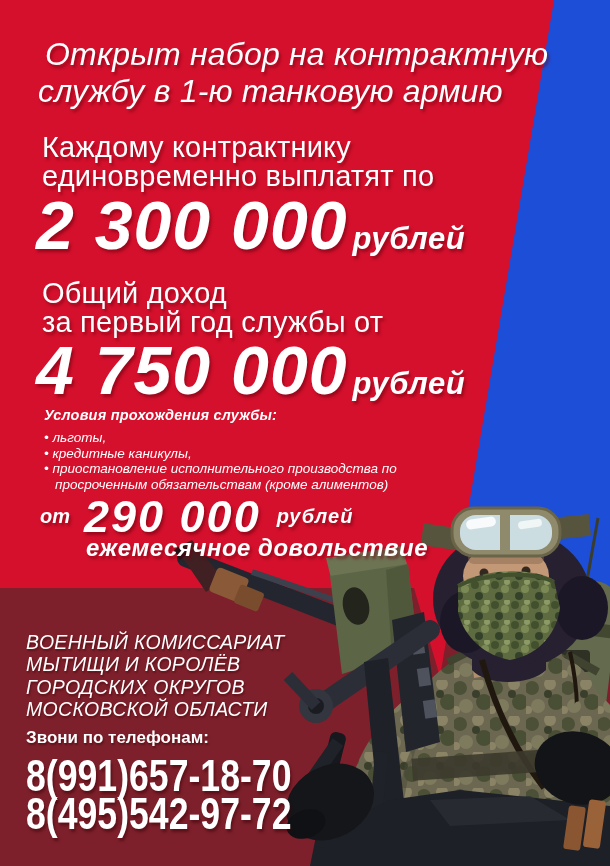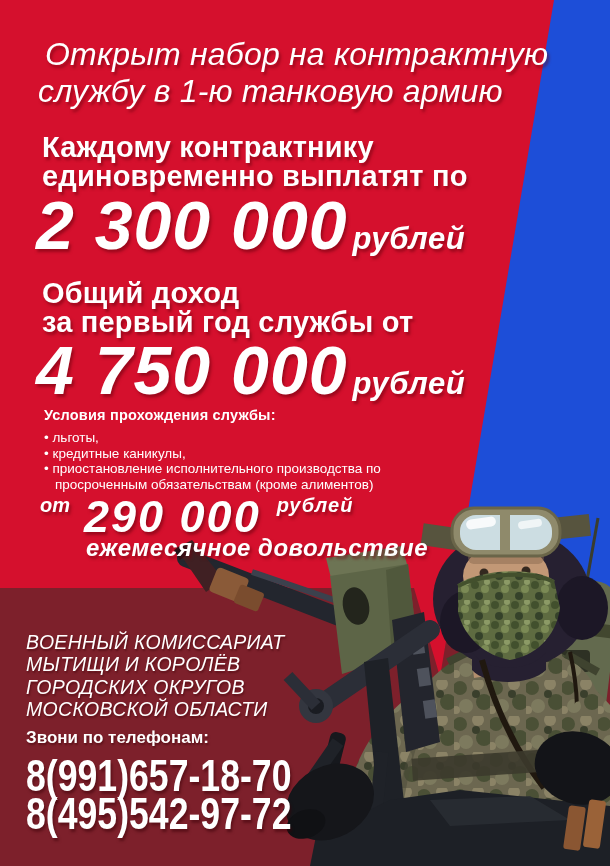--- a/index.html
+++ b/index.html
@@ -12,34 +12,34 @@
   .band-maroon{position:absolute;left:0;top:588px;width:610px;height:278px;background:#7d202b;z-index:1;}
   .bg-red{
     position:absolute;left:0;top:0;width:610px;height:866px;background:#d5102d;z-index:2;
     clip-path:polygon(0 0,554px 0,440px 677px,414px 588px,0 588px);
   }
   .soldier{position:absolute;left:130px;top:500px;width:480px;height:366px;z-index:3;}
   .txt{position:absolute;z-index:4;}
   .shadowed{text-shadow:2px 3px 3px rgba(110,0,15,.55);}
   .title{left:38px;top:36px;font-size:32px;line-height:37px;font-style:italic;letter-spacing:.2px;}
   .title .l1{margin-left:7px;}
-  .intro{left:42px;font-weight:bold;font-size:29px;line-height:29px;letter-spacing:.2px;}
+  .intro{left:42px;font-weight:normal;font-size:29px;line-height:29px;letter-spacing:.2px;}
   .pay-intro{top:133px;}
   .income-intro{top:279px;}
   .amount-row{left:36px;display:flex;align-items:baseline;font-style:italic;font-weight:bold;white-space:nowrap;}
   .pay-amount{top:191px;}
   .income-amount{top:336px;}
   .amount-big{font-size:68px;line-height:1;letter-spacing:1px;}
   .amount-cur{font-size:31px;margin-left:5px;letter-spacing:.5px;}
-  .conditions{left:44px;top:407px;}
+  .conditions{left:44px;top:407px;font-style:italic;}
   .cond-title{font-size:14.5px;font-weight:bold;letter-spacing:.2px;}
   .cond-list{margin:7px 0 0 0;padding:0;list-style:none;font-size:13.5px;line-height:15.5px;width:370px;}
   .cond-list li{padding-left:11px;text-indent:-11px;}
   .cond-list li::before{content:"• ";}
-  .monthly{left:40px;top:494px;display:flex;align-items:flex-start;font-weight:bold;font-style:italic;white-space:nowrap;}
+  .monthly{left:40px;top:494px;display:flex;align-items:center;font-weight:bold;font-style:italic;white-space:nowrap;}
   .m-prefix{font-size:20px;}
   .m-amount{font-size:45px;line-height:1;margin:0 10px 0 14px;letter-spacing:2px;}
   .m-cur{font-size:20px;letter-spacing:1px;margin-left:6px;}
   .m-caption{left:86px;top:534px;font-size:24px;font-weight:bold;font-style:italic;letter-spacing:.5px;}
   .commissariat{left:26px;top:631px;font-style:italic;font-size:19.5px;line-height:22.4px;letter-spacing:.3px;text-shadow:1px 2px 2px rgba(60,0,8,.5);}
   .call-label{left:26px;top:728px;font-size:17px;font-weight:bold;text-shadow:1px 2px 2px rgba(60,0,8,.5);}
   .phones{left:26px;top:757px;font-weight:bold;font-size:44px;line-height:38px;transform:scaleX(.81);transform-origin:left top;white-space:nowrap;text-shadow:2px 3px 3px rgba(60,0,8,.5);}
 </style>
 </head>
 <body>

